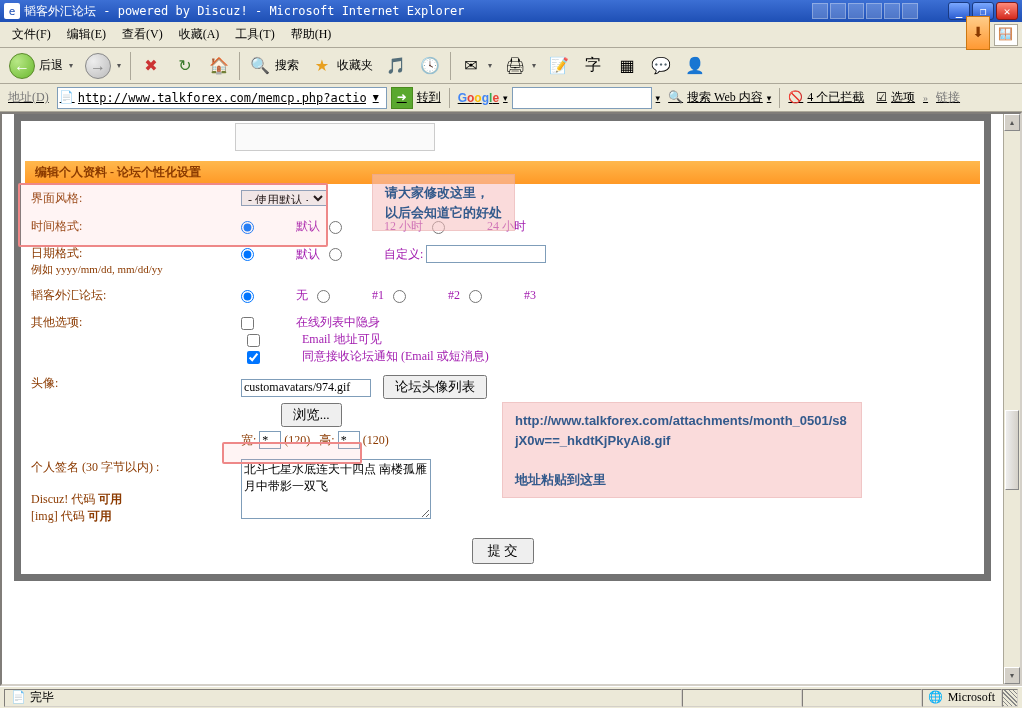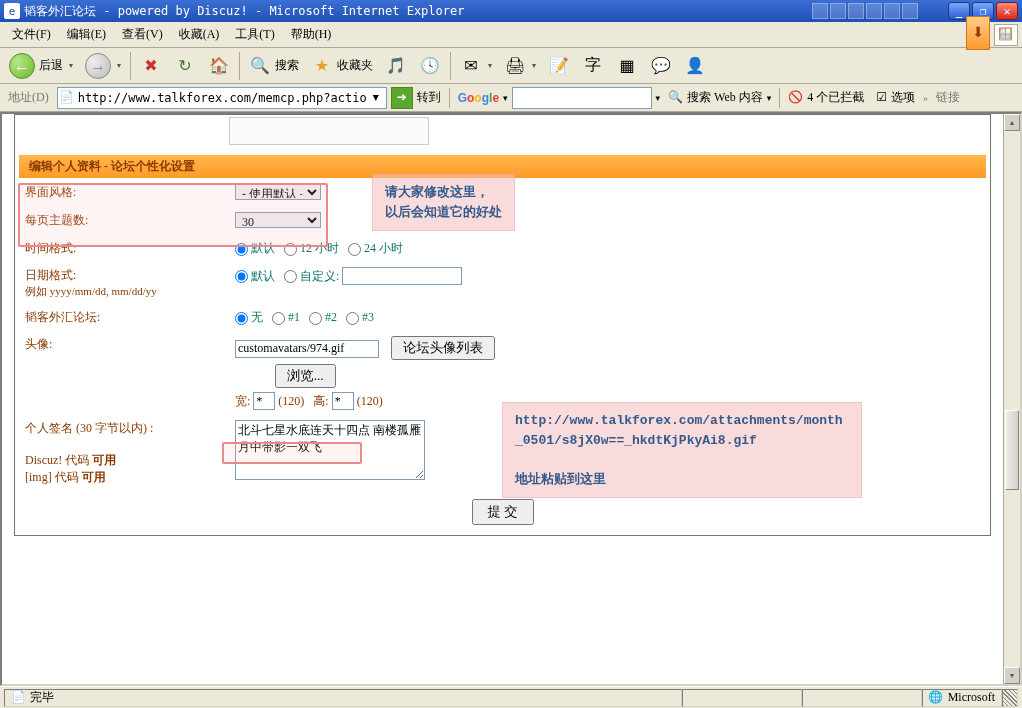--- a/index.html
+++ b/index.html
@@ -28,21 +28,21 @@
 .toolbar .tbtn .ico { width: 22px; height: 22px; display: flex; align-items: center; justify-content: center; font-size: 16px; }
 .toolbar .dvd { width: 1px; height: 28px; background: #aca899; margin: 0 2px; }
 .toolbar .dd { font-size: 8px; color: #555; margin-left: 2px; }
 
 
 .circ { width: 26px; height: 26px; border-radius: 50%; display: flex; align-items: center; justify-content: center; color: white; font-size: 16px; border: 1px solid #5a8a2a; }
 .circ.green { background: radial-gradient(circle at 30% 30%, #b8e886, #6ab82e); }
 .circ.gray { background: radial-gradient(circle at 30% 30%, #eee, #bbb); border-color: #888; color: #888; }
 
 
-.addrbar { height: 28px; background: #ece9d8; border-bottom: 1px solid #aca899; display: flex; align-items: center; padding: 0 4px; gap: 4px; }
+.addrbar { height: 28px; background: #ece9d8; border-bottom: 1px solid #aca899; display: flex; align-items: center; padding: 0 4px; gap: 4px; text-decoration: underline; }
 .addrbar .lbl { padding: 0 4px; color: #777; }
 .addrbar .urlbox { flex: 0 0 330px; height: 22px; background: #fff; border: 1px solid #7f9db9; display: flex; align-items: center; padding: 0 2px; gap: 2px; }
 .addrbar .urlbox .fav { width: 16px; height: 16px; }
 .addrbar .urlbox input { border: none; outline: none; flex: 1; font-size: 12px; font-family: monospace; }
 .addrbar .urlbox .dd2 { width: 16px; display: flex; align-items: center; justify-content: center; }
 .addrbar .gobtn { width: 22px; height: 22px; background: #5aa82e; display: flex; align-items: center; justify-content: center; color: white; border: 1px solid #4a8a1e; }
 .addrbar .gsearch { height: 22px; background: #fff; border: 1px solid #7f9db9; width: 140px; }
 .addrbar .glabel { font-family: "Arial"; font-weight: bold; }
 .addrbar .glabel .gb { color: #4285f4; } .addrbar .glabel .gr { color: #ea4335; } .addrbar .glabel .gy { color: #fbbc05; } .addrbar .glabel .gg { color: #34a853; }
 .addrbar .taillink { display: flex; align-items: center; gap: 4px; padding: 0 4px; }
@@ -58,38 +58,38 @@
 .orange-bar { background: linear-gradient(to bottom, #ffb84d, #ff9926); color: #8b3a00; font-weight: bold; padding: 3px 10px; margin: 0 0 1px 0; font-size: 12px; }
 .form-table { width: 100%; border-collapse: collapse; }
 .form-table td { padding: 5px 6px; font-size: 12px; color: #8b3a00; vertical-align: top; }
 .form-table td.lbl { width: 210px; }
 .form-table select, .form-table input[type=text], .form-table textarea { border: 1px solid #7f9db9; font-size: 12px; padding: 1px 2px; font-family: inherit; }
 .form-table select { height: 16px; }
 .form-table input[type=text] { height: 18px; }
 .form-table textarea { width: 190px; height: 60px; }
 
 .highlight-box { border: 2px solid #e88; background: rgba(255,180,180,.15); position: absolute; pointer-events: none; border-radius: 2px; }
-.anno-pink { position: absolute; background: rgba(245,190,190,.55); border: 1px solid rgba(220,150,150,.3); padding: 8px 12px; color: #335a8c; font-weight: bold; font-size: 13px; line-height: 1.5; font-family: Liberation Mono, monospace; }
-
-.wrap { border: 1px solid #737373; padding: 2px; position: relative; }
+.anno-pink { position: absolute; background: rgba(245,190,190,.55); border: 1px solid rgba(220,150,150,.3); padding: 8px 12px; color: #335a8c; font-weight: bold; font-size: 13px; line-height: 1.5; font-family: Liberation Sans, sans-serif; }
+
+.wrap { border: 7px solid #737373; padding: 2px; position: relative; }
 .inner-border { border: 1px solid #b85a00; }
 
 .submit-row { text-align: center; padding: 8px 0; }
 .submit-row input { padding: 2px 14px; font-family: inherit; }
 
 
 .statusbar { position: absolute; bottom: 0; left: 0; right: 0; height: 22px; background: #ece9d8; border-top: 1px solid #fff; display: flex; align-items: center; padding: 0 4px; font-size: 12px; }
 .statusbar .seg { border: 1px inset #d4d0c8; height: 18px; display: flex; align-items: center; padding: 0 6px; gap: 4px; }
 .statusbar .seg.main { flex: 1; }
 .statusbar .seg.empty { width: 120px; }
 .statusbar .grip { width: 16px; background: repeating-linear-gradient(45deg,#888,#888 1px,transparent 1px,transparent 3px); }
 
 input[type=radio],input[type=checkbox]{margin:0 3px 0 6px;vertical-align:middle;}
 input[type=radio]:first-child,input[type=checkbox]:first-child{margin-left:0;}
-label{color:#0f766e;}
+label{color:#a21caf;margin-left:39px;}
 .browse-btn { font-family:inherit; padding:1px 10px; }
 </style>
 </head>
 <body>
 
 <div class="titlebar">
   <div class="ie-icon">e</div>
   <div class="title-text">韬客外汇论坛 - powered by Discuz! - Microsoft Internet Explorer</div>
   <div class="title-toolbar">
     <div class="tbi"></div>
@@ -221,24 +221,20 @@
 
     <div class="orange-bar">编辑个人资料 - 论坛个性化设置</div>
 
     <table class="form-table">
       <tbody>
                 <tr>
         <td class="lbl">界面风格:</td>
         <td><select style="width:86px"><option>- 使用默认 -</option></select></td>
       </tr>
       <tr>
-        <td class="lbl">每页主题数:</td>
-        <td><select style="width:86px"><option>30</option></select></td>
-      </tr>
-      <tr>
         <td class="lbl">时间格式:</td>
         <td>
           <input type="radio" checked="" style=""><label>默认</label>
           <input type="radio" style=""><label>12 小时</label>
           <input type="radio" style=""><label>24 小时</label>
         </td>
       </tr>
       <tr>
         <td class="lbl">
           <span>日期格式:</span><br>
@@ -253,23 +249,31 @@
       <tr>
         <td class="lbl">韬客外汇论坛:</td>
         <td>
           <input type="radio" checked="" style=""><label>无</label>
           <input type="radio" style=""><label>#1</label>
           <input type="radio" style=""><label>#2</label>
           <input type="radio" style=""><label>#3</label>
         </td>
       </tr>
       <tr>
+        <td class="lbl">其他选项:</td>
+        <td>
+          <input type="checkbox" style=""><label>在线列表中隐身</label><br>
+          <input type="checkbox" style=""><label>Email 地址可见</label><br>
+          <input type="checkbox" checked="" style=""><label>同意接收论坛通知 (Email 或短消息)</label>
+        </td>
+      </tr>
+      <tr>
         <td class="lbl">头像:</td>
         <td>
-          <input type="text" style="width: 144px;" value="customavatars/974.gif">
+          <input type="text" style="width: 130px;" value="customavatars/974.gif">
           &nbsp;&nbsp;
           <input type="button" class="browse-btn" value="论坛头像列表" style="">
           <br>
           <div style="padding:4px 0 4px 40px">
             <input type="button" class="browse-btn" value="浏览..." style="">
           </div>
           <span>宽:</span>
           <input type="text" style="width: 22px;" value="*">
           <span>(120)</span>
           &nbsp;

